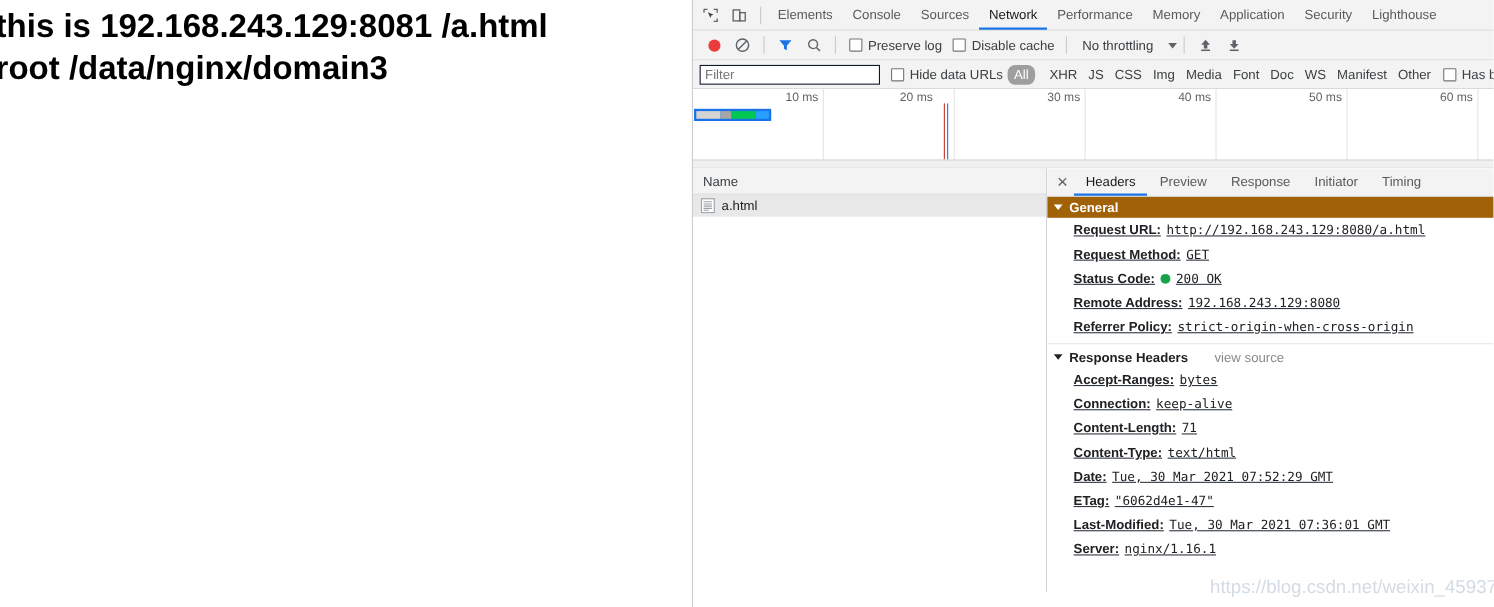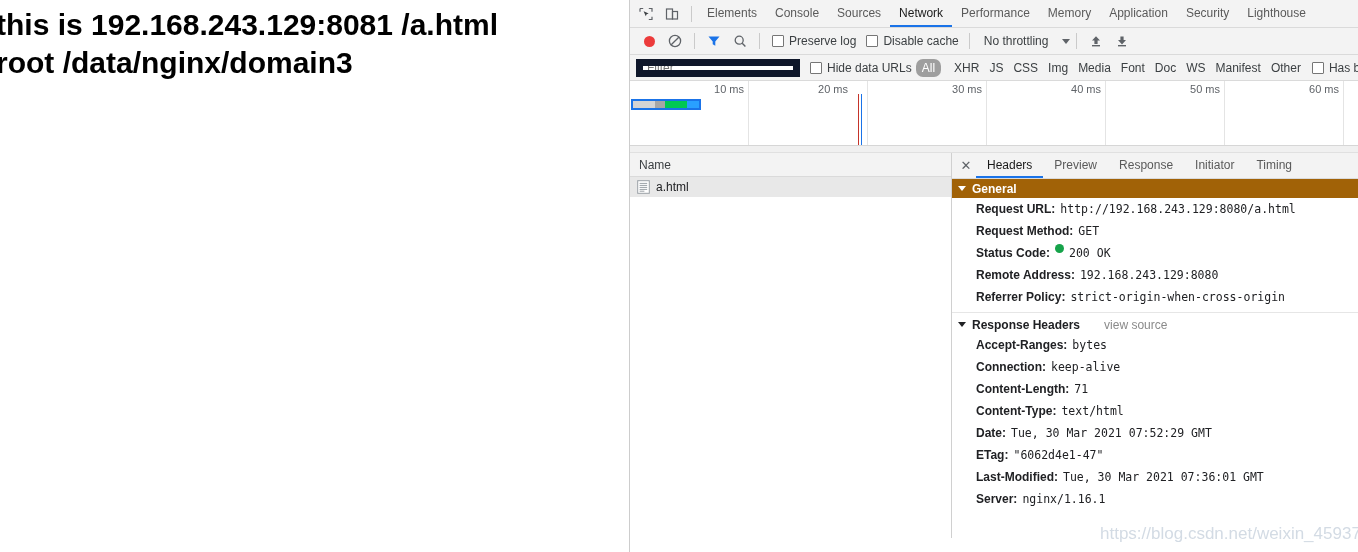--- a/index.html
+++ b/index.html
@@ -114,21 +114,21 @@
   
   #filterbar {
     display: flex; align-items: center;
     height: 26px;
     background: #f3f3f3;
     border-bottom: 1px solid #dadada;
     padding-left: 6px;
   }
   #filter-input {
     width: 164px; height: 18px;
-    border: 7px solid #0f172a;
+    border: 1px solid #0f172a;
     background: #fff;
     font-size: 12px;
     color: #9aa0a6;
     padding: 0 4px;
     font-family: "Liberation Sans", sans-serif;
     outline: none;
   }
   .ftype {
     padding: 0 5px; height: 18px; line-height: 18px;
     font-size: 12px; color: #3c4043; white-space: nowrap;
@@ -242,24 +242,25 @@
     border-right: 4px solid transparent;
     border-top: 5px solid currentColor;
   }
   .view-source {
     font-weight: normal;
     color: #8a8a8a;
     margin-left: 18px;
     font-size: 12px;
   }
   .hrow {
-    display: flex; align-items: flex-start;
+    display: flex; align-items: center;
     padding: 2px 0 2px 24px;
     font-size: 12px;
     line-height: 18px;
+    text-decoration: underline;
   }
   .hkey { font-weight: bold; color: #202124; white-space: nowrap; }
   .hval {
     font-family: "DejaVu Sans Mono", monospace;
     font-size: 11.5px;
     color: #202124;
     margin-left: 5px;
     white-space: nowrap;
   }
   .status-dot {

